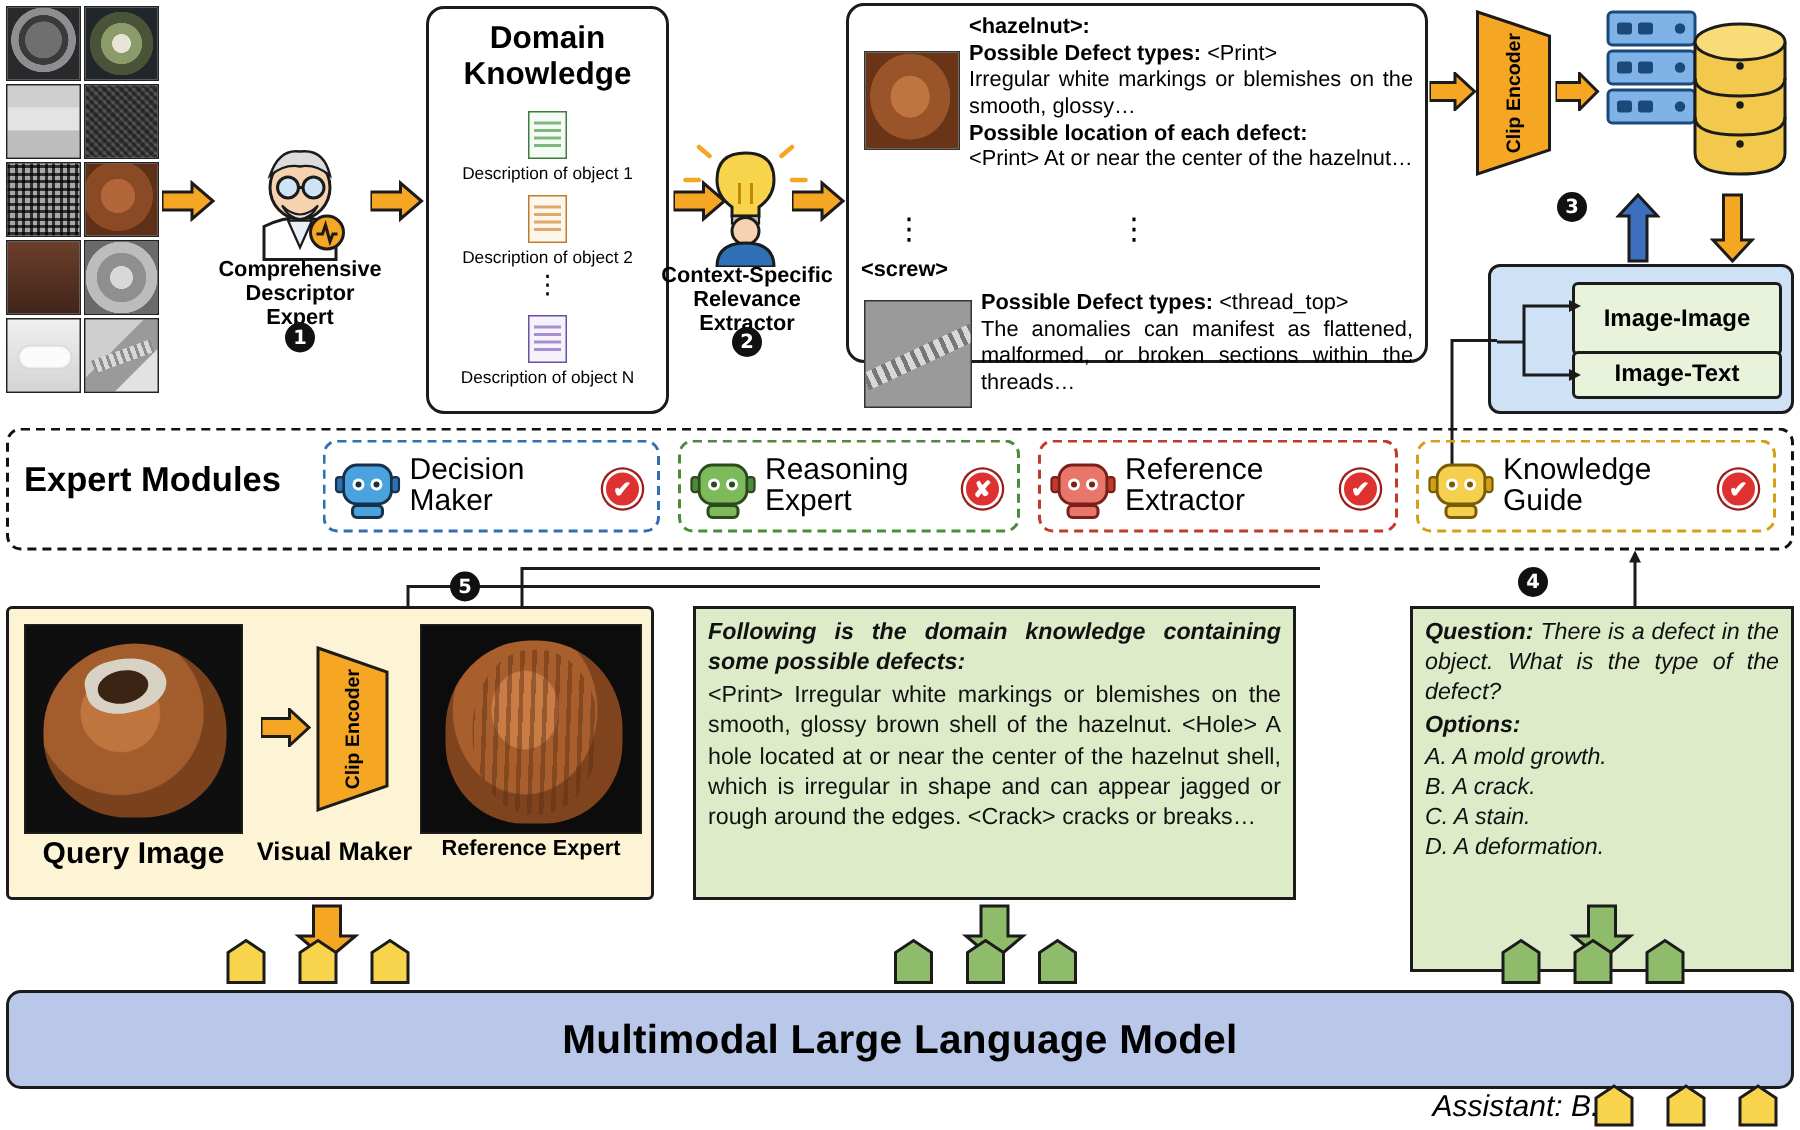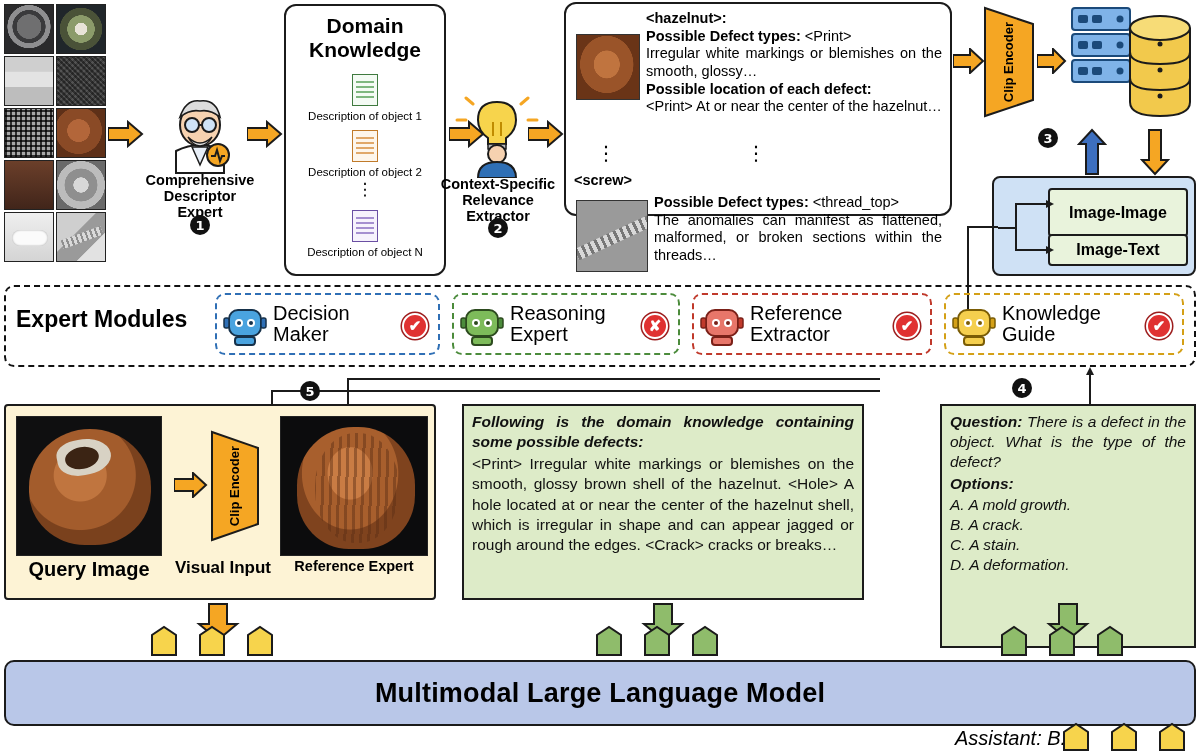--- a/index.html
+++ b/index.html
@@ -168,21 +168,21 @@
   <div>Context-Specific</div>
   <div>Relevance</div>
   <div>Extractor</div>
 </div>
 <div class="badge" style="left:488px;top:218px;">2</div>
 
 <svg class="abs" style="left:528px;top:120px;" width="36" height="28">
   <polygon points="0,8 20,8 20,2 34,14 20,26 20,20 0,20" fill="#F5A623" stroke="#1b1b1b" stroke-width="2"></polygon>
 </svg>
 
-<div class="rbox abs" style="left:564px;top:2px;width:388px;height:214px;padding:6px 8px;">
+<div class="rbox abs" style="left:564px;top:2px;width:388px;height:240px;padding:6px 8px;">
 
   <div class="abs" style="left:10px;top:30px;width:64px;height:66px;border:1px solid #333;background:radial-gradient(ellipse at 48% 46%, #c0743f 0 28%, #9a5429 29% 58%, #6a3417 59% 100%);"></div>
 
   <div class="abs" style="left:10px;top:196px;width:72px;height:72px;border:1px solid #333;background:#9a9a9a;overflow:hidden;">
     <div style="position:absolute;left:-4px;top:30px;width:84px;height:12px;background:repeating-linear-gradient(90deg,#777 0 3px,#d8d8d8 3px 7px);transform:rotate(-25deg);"></div>
   </div>
 
   <div class="abs" style="left:80px;top:6px;right:8px;font-size:14.5px;line-height:1.22;">
     <div style="font-weight:bold;">&lt;hazelnut&gt;:</div>
     <div>
@@ -411,21 +411,21 @@
       </div>
     </div>
   </div>
 
   <div class="abs" style="left:274px;top:10px;width:148px;height:140px;border:1px solid #222;background:#0c0c0d;overflow:hidden;">
     <div style="position:absolute;left:16px;top:10px;width:118px;height:122px;border-radius:48% 48% 44% 44%;background:radial-gradient(ellipse at 45% 38%, #c97c44 0 24%, #a85f2d 25% 52%, #7f431e 53% 78%, #56290f 79% 100%);"></div>
     <div style="position:absolute;left:34px;top:16px;width:84px;height:110px;background:repeating-linear-gradient(92deg, rgba(90,45,20,.45) 0 3px, rgba(0,0,0,0) 3px 8px);border-radius:48%;"></div>
   </div>
   <div class="abs" style="left:274px;top:152px;width:148px;text-align:center;font-size:14.5px;font-weight:bold;">Reference Expert</div>
 
-  <div class="abs" style="left:160px;top:152px;width:114px;text-align:center;font-size:17px;font-weight:bold;">Visual Input</div>
+  <div class="abs" style="left:160px;top:152px;width:114px;text-align:center;font-size:17px;font-weight:bold;">Visual Maker</div>
 </div>
 
 <div class="panel-g abs" style="left:462px;top:404px;width:402px;height:196px;padding:6px 8px;">
   <div class="greentext ital wrapjust" style="font-weight:bold;">Following is the domain knowledge containing some possible defects:</div>
   <div class="greentext wrapjust" style="margin-top:2px;">&lt;Print&gt; Irregular white markings or blemishes on the smooth, glossy brown shell of the hazelnut. &lt;Hole&gt; A hole located at or near the center of the hazelnut shell, which is irregular in shape and can appear jagged or rough around the edges. &lt;Crack&gt; cracks or breaks…</div>
 </div>
 
 <div class="panel-g abs" style="left:940px;top:404px;width:256px;height:244px;padding:6px 8px;">
   <div class="greentext ital wrapjust">
     <b>Question:</b>

